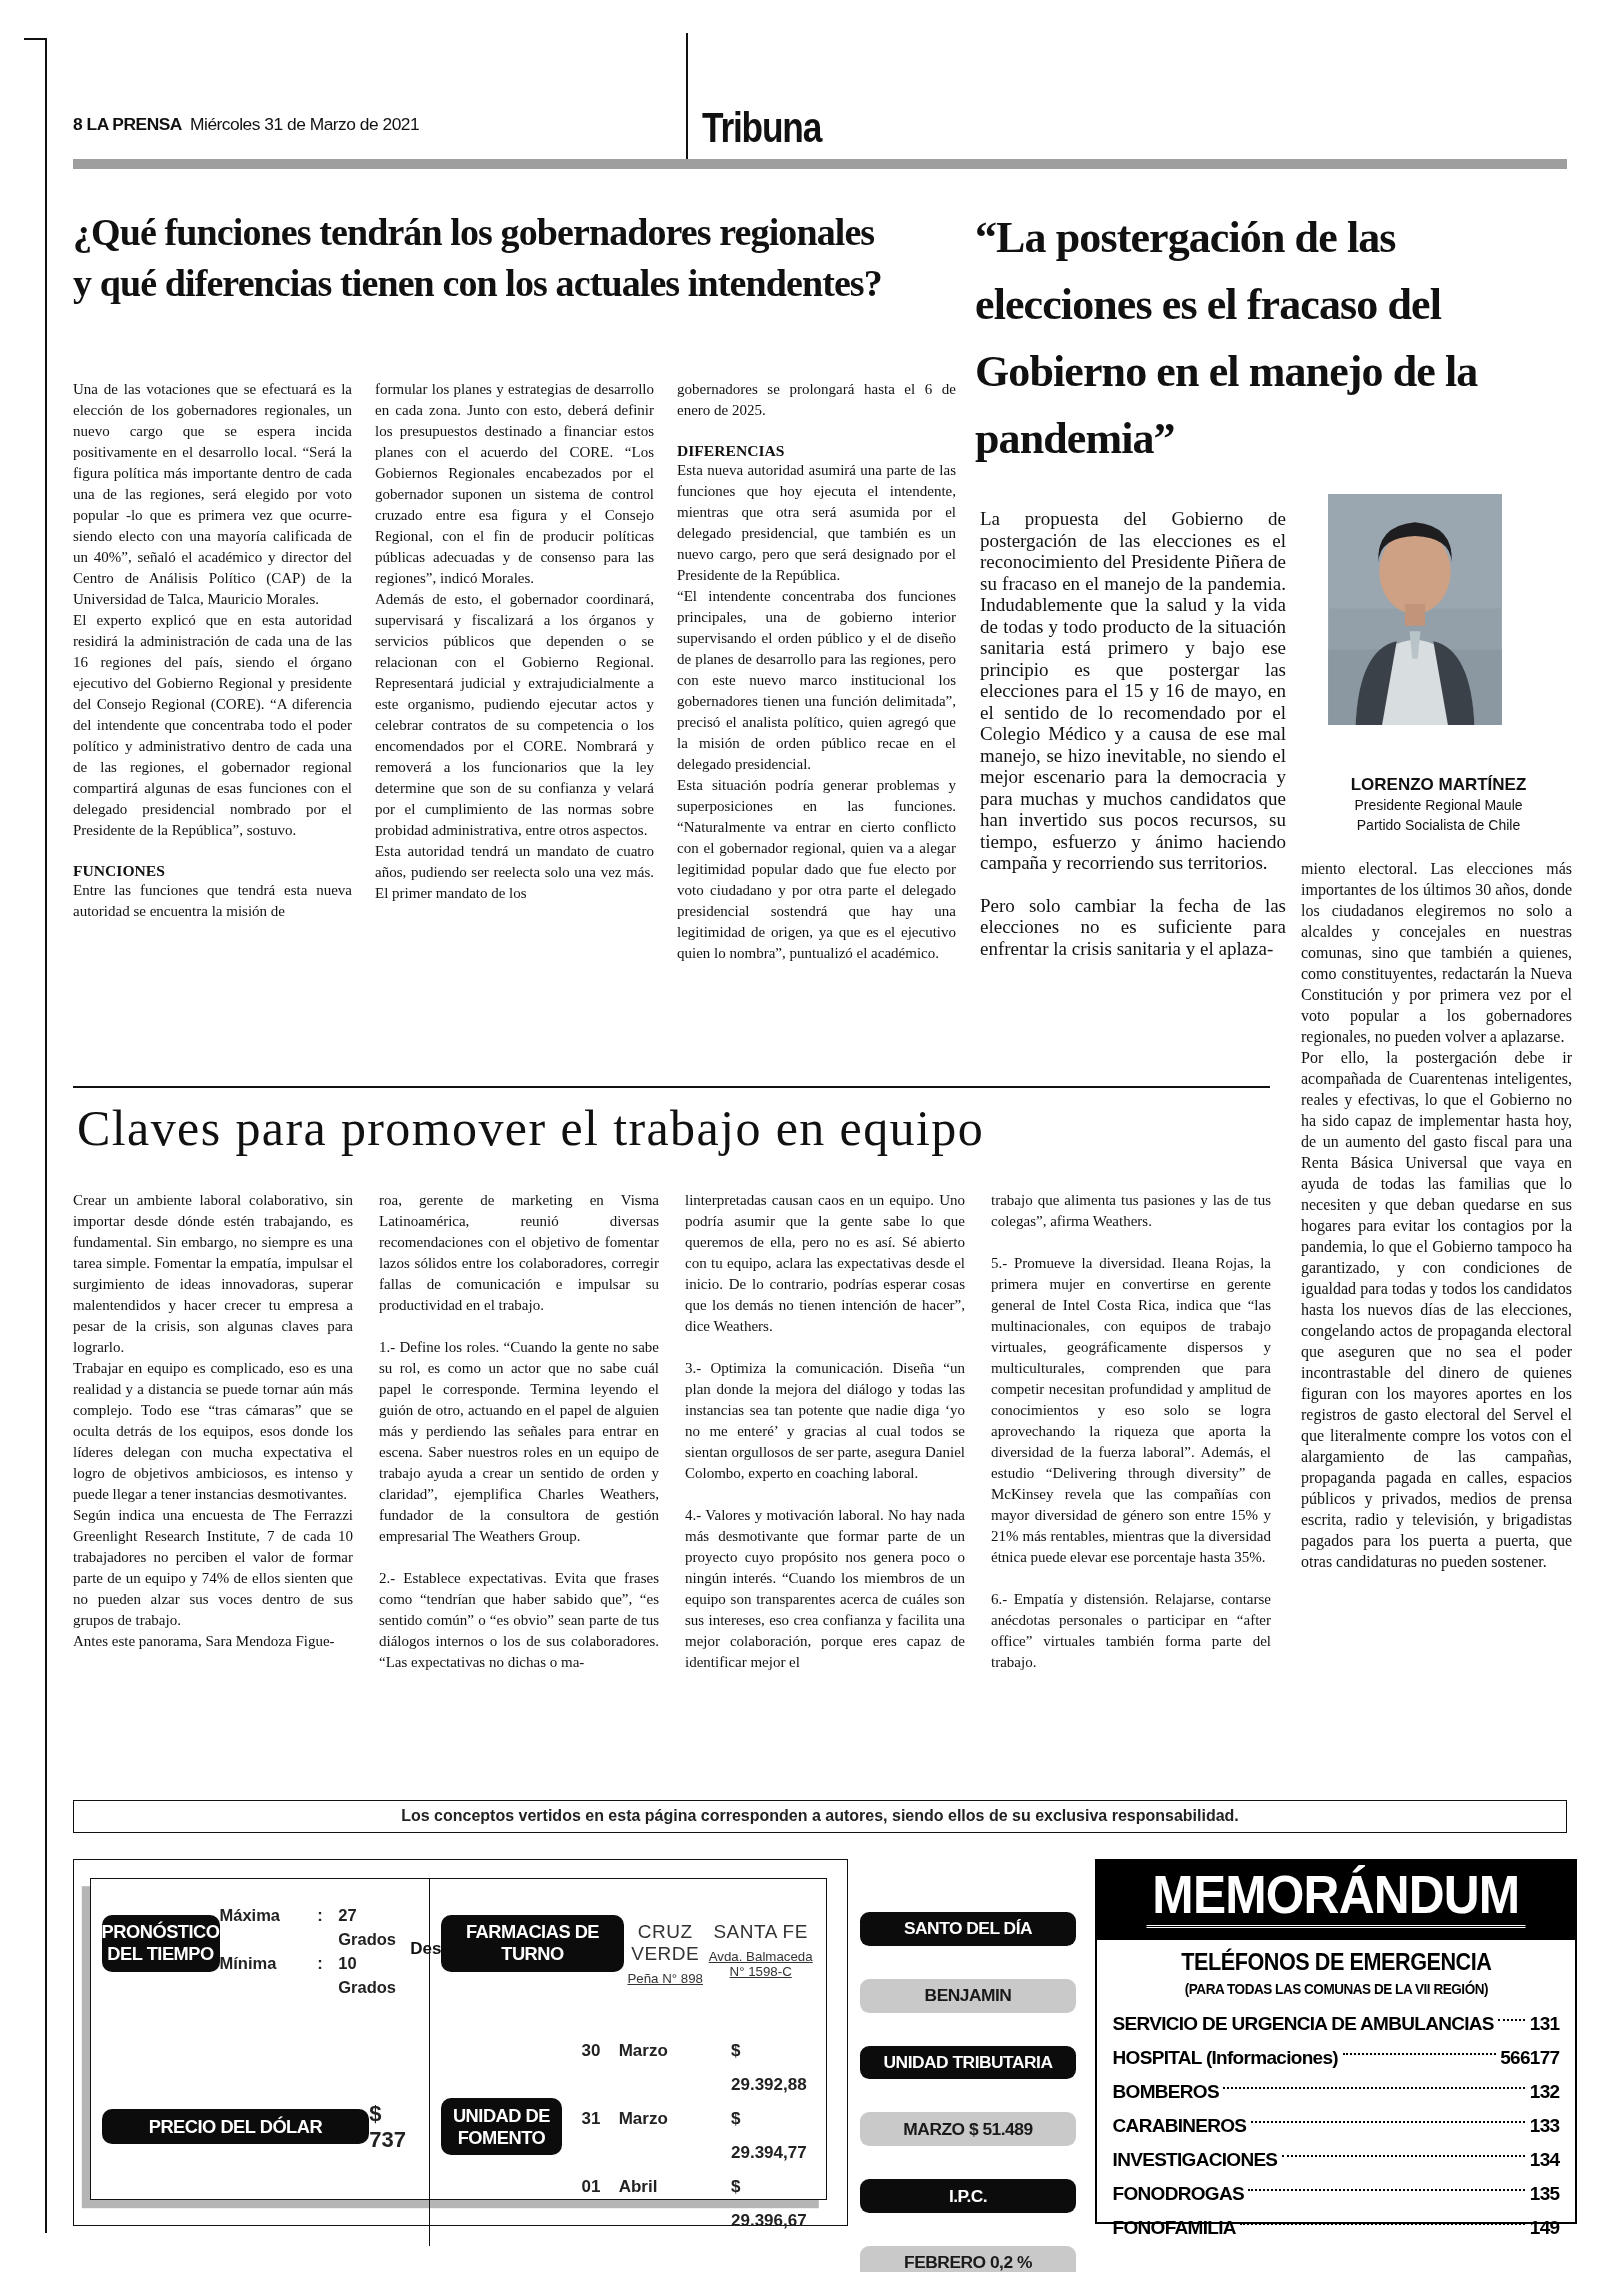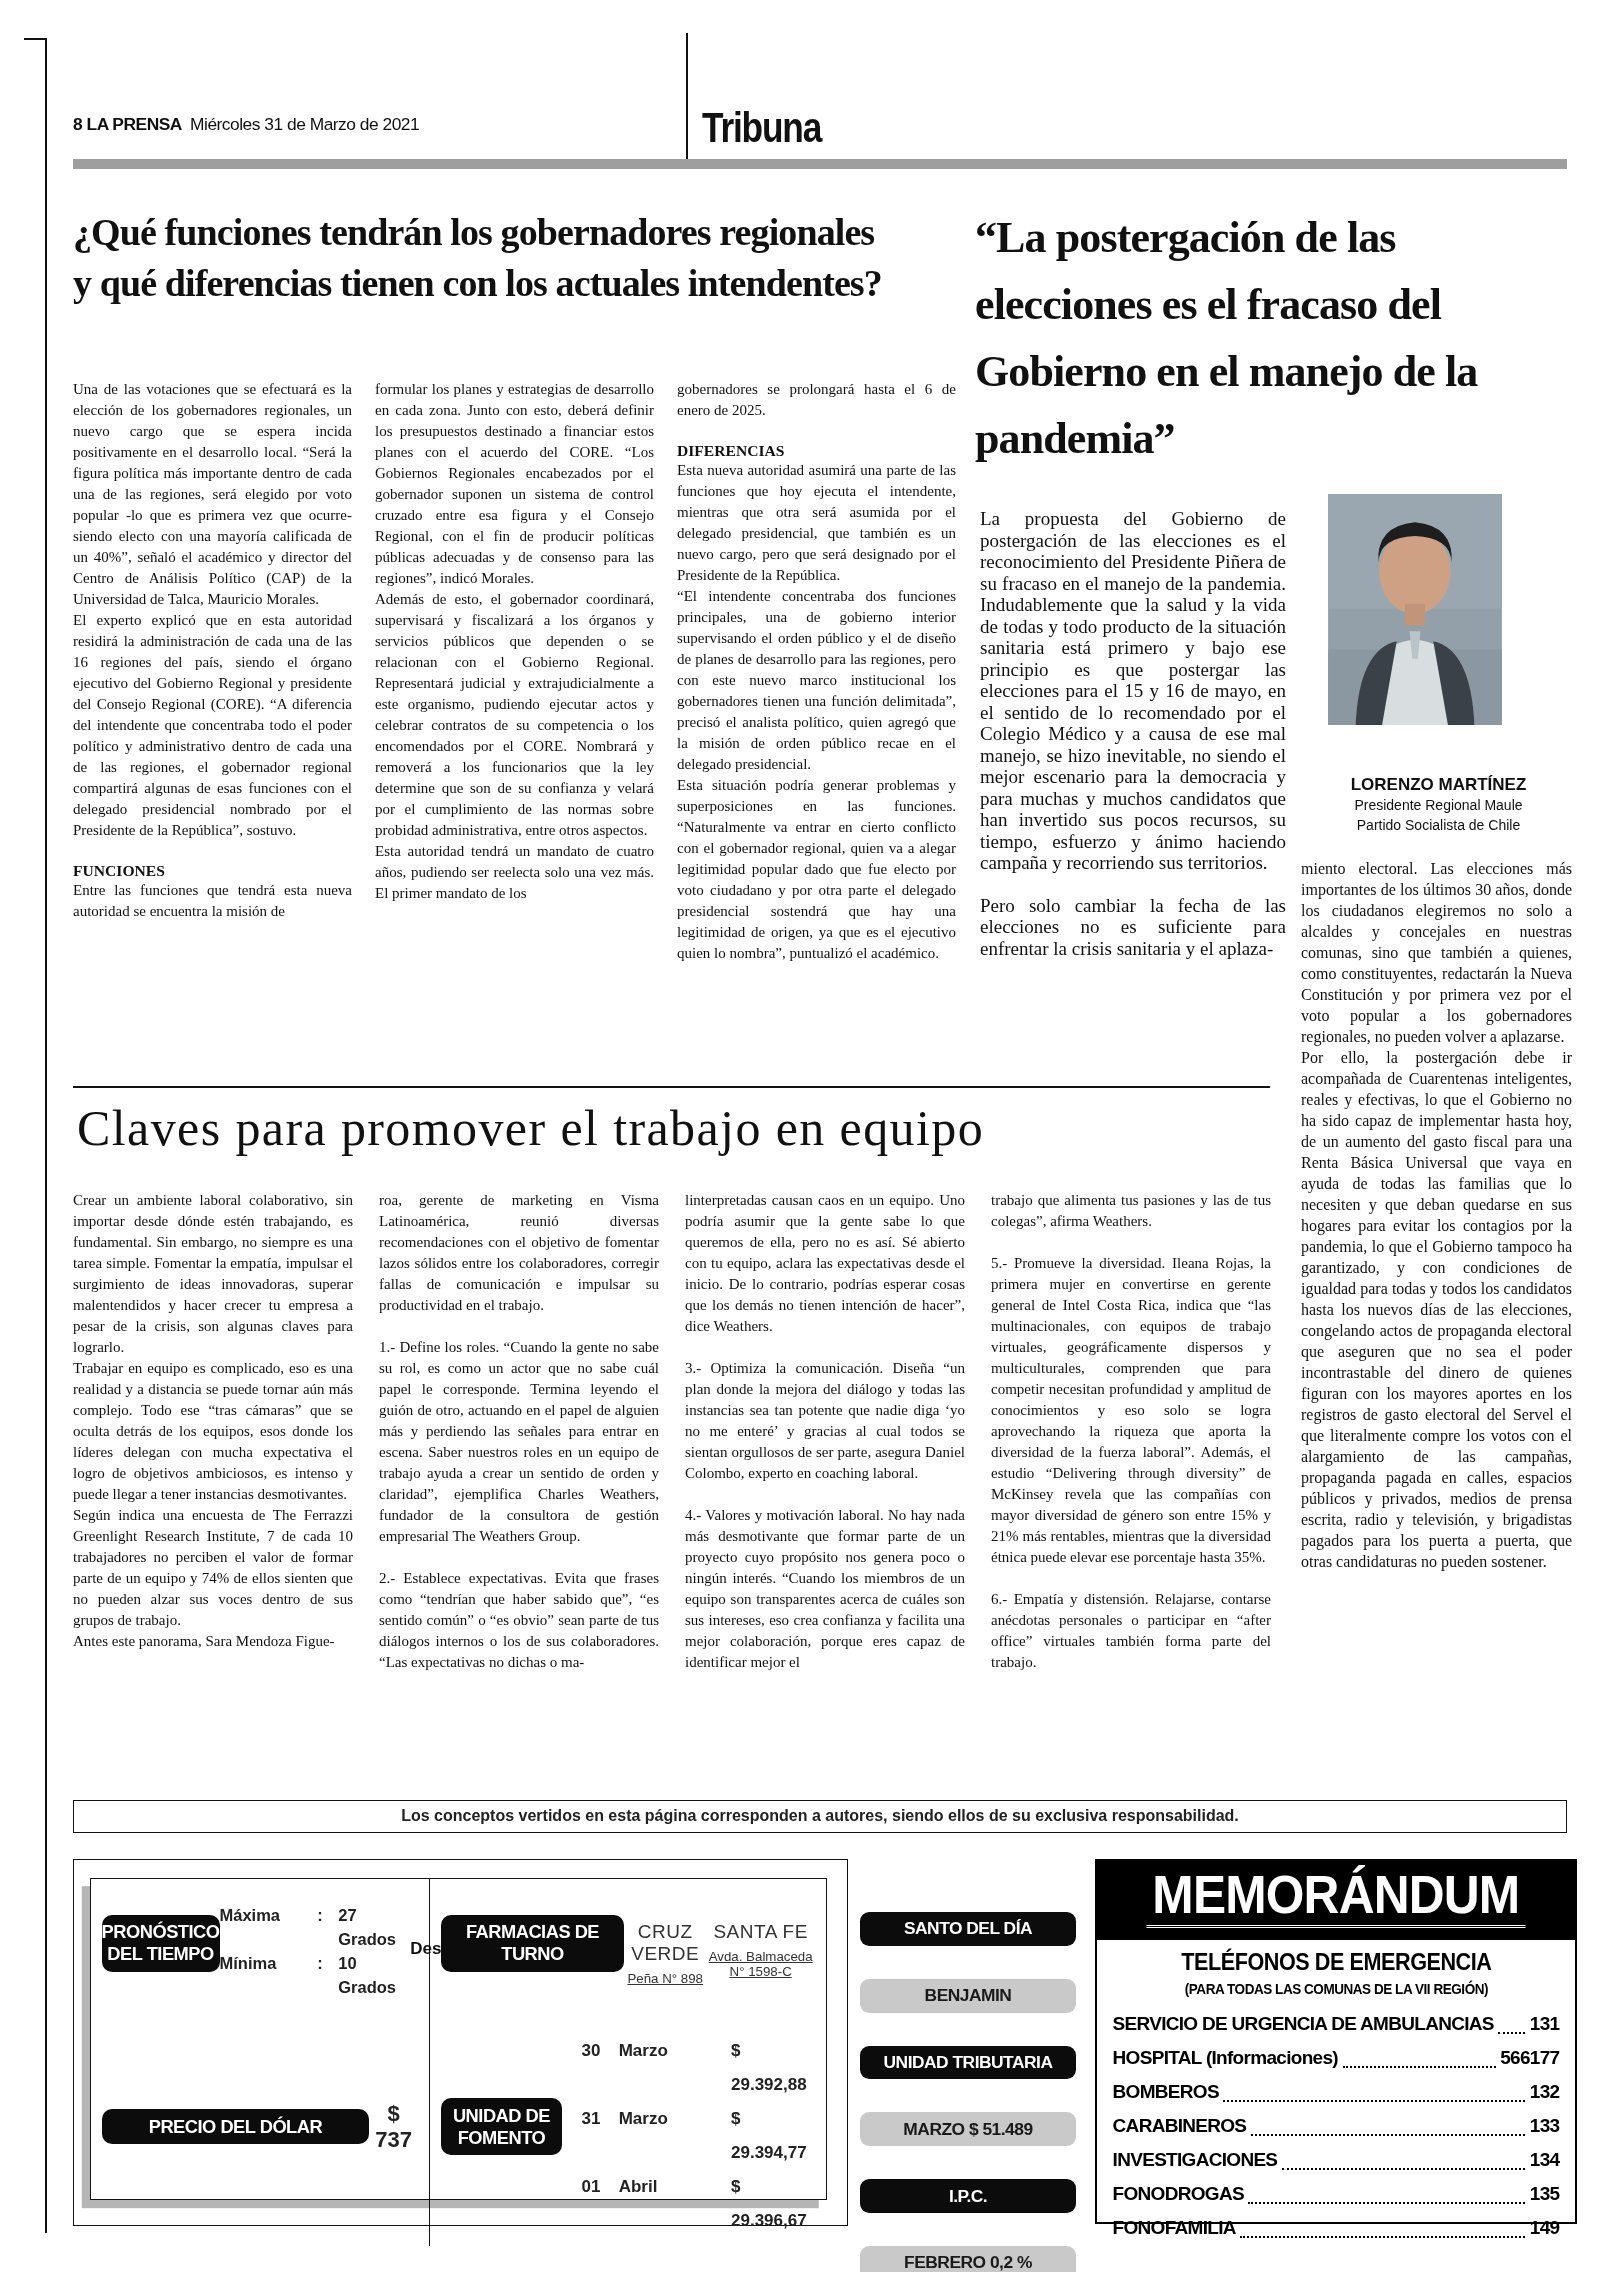--- a/index.html
+++ b/index.html
@@ -76,21 +76,21 @@
                 color:#222;width:86%;}
   .wrow{display:flex;line-height:24px;}
   .wrow .wl{width:92px;}
   .wrow .wc{width:41px;text-align:center;}
   .wcond{margin-top:12px;text-align:center;font-family:"Liberation Sans",sans-serif;
          font-size:17px;font-weight:bold;}
   .pharm-wrap{margin-top:20px;display:flex;width:100%;justify-content:space-around;}
   .pharm{text-align:center;font-family:"Liberation Sans",sans-serif;}
   .pharm .phn{font-size:19px;letter-spacing:0.5px;color:#333;}
   .pharm .pha{font-size:13.3px;margin-top:6.4px;color:#333;text-decoration:underline;}
-  .dollar-value{margin:auto;font-family:"Liberation Sans",sans-serif;font-size:22px;font-weight:bold;color:#222;text-align:center;}
+  .dollar-value{margin:auto;font-family:"Liberation Sans",sans-serif;font-size:22px;font-weight:bold;color:#222;}
   .uf-rows{margin-top:18.3px;font-family:"Liberation Sans",sans-serif;font-size:17px;font-weight:bold;color:#222;}
   .uf-row{display:flex;line-height:34px;}
   .uf-row .ud{width:41px;text-align:right;}
   .uf-row .um{width:87px;margin-left:18.3px;}
   .uf-row .uv{margin-left:31px;}
 
   .pills-col{position:absolute;left:860px;top:1891px;width:216px;display:flex;
              flex-direction:column;gap:33px;margin-top:21px;}
   .pill{border-radius:9.2px;font-family:"Liberation Sans",sans-serif;font-weight:bold;
         font-size:17.4px;text-align:center;padding:6.4px 0;letter-spacing:-0.5px;}
@@ -101,21 +101,21 @@
         box-sizing:border-box;background:#fff;}
   .memo-head{background:#000;color:#fff;text-align:center;padding:4.6px 0 12px 0;}
   .memo-title{font-family:"Liberation Sans",sans-serif;font-weight:bold;font-size:54px;
               letter-spacing:-0.9px;transform:scaleX(.92);transform-origin:center;
               display:inline-block;border-bottom:3.7px double #fff;padding:0 6.4px 2.7px 6.4px;line-height:1.05;}
   .memo-body{padding:8.2px 15.6px;font-family:"Liberation Sans",sans-serif;color:#000;}
   .memo-sub{text-align:center;font-weight:bold;font-size:24px;letter-spacing:-0.5px;transform:scaleX(.9);}
   .memo-note{text-align:center;font-weight:bold;font-size:15px;margin-top:3.7px;letter-spacing:-0.5px;
              transform:scaleX(.9);}
   .phone-rows{margin-top:10px;}
-  .phone-row{display:flex;align-items:flex-end;font-weight:bold;font-size:19px;line-height:34px;
+  .phone-row{display:flex;align-items:center;font-weight:bold;font-size:19px;line-height:34px;
              letter-spacing:-0.7px;}
   .phone-row .lead{flex:1;border-bottom:2.3px dotted #000;margin:0 4.6px 7.3px 4.6px;}
   .phone-row .pn{}
 </style>
 </head>
 <body>
 
 <div id="paper">
 
   <div class="corner-mark"></div>

